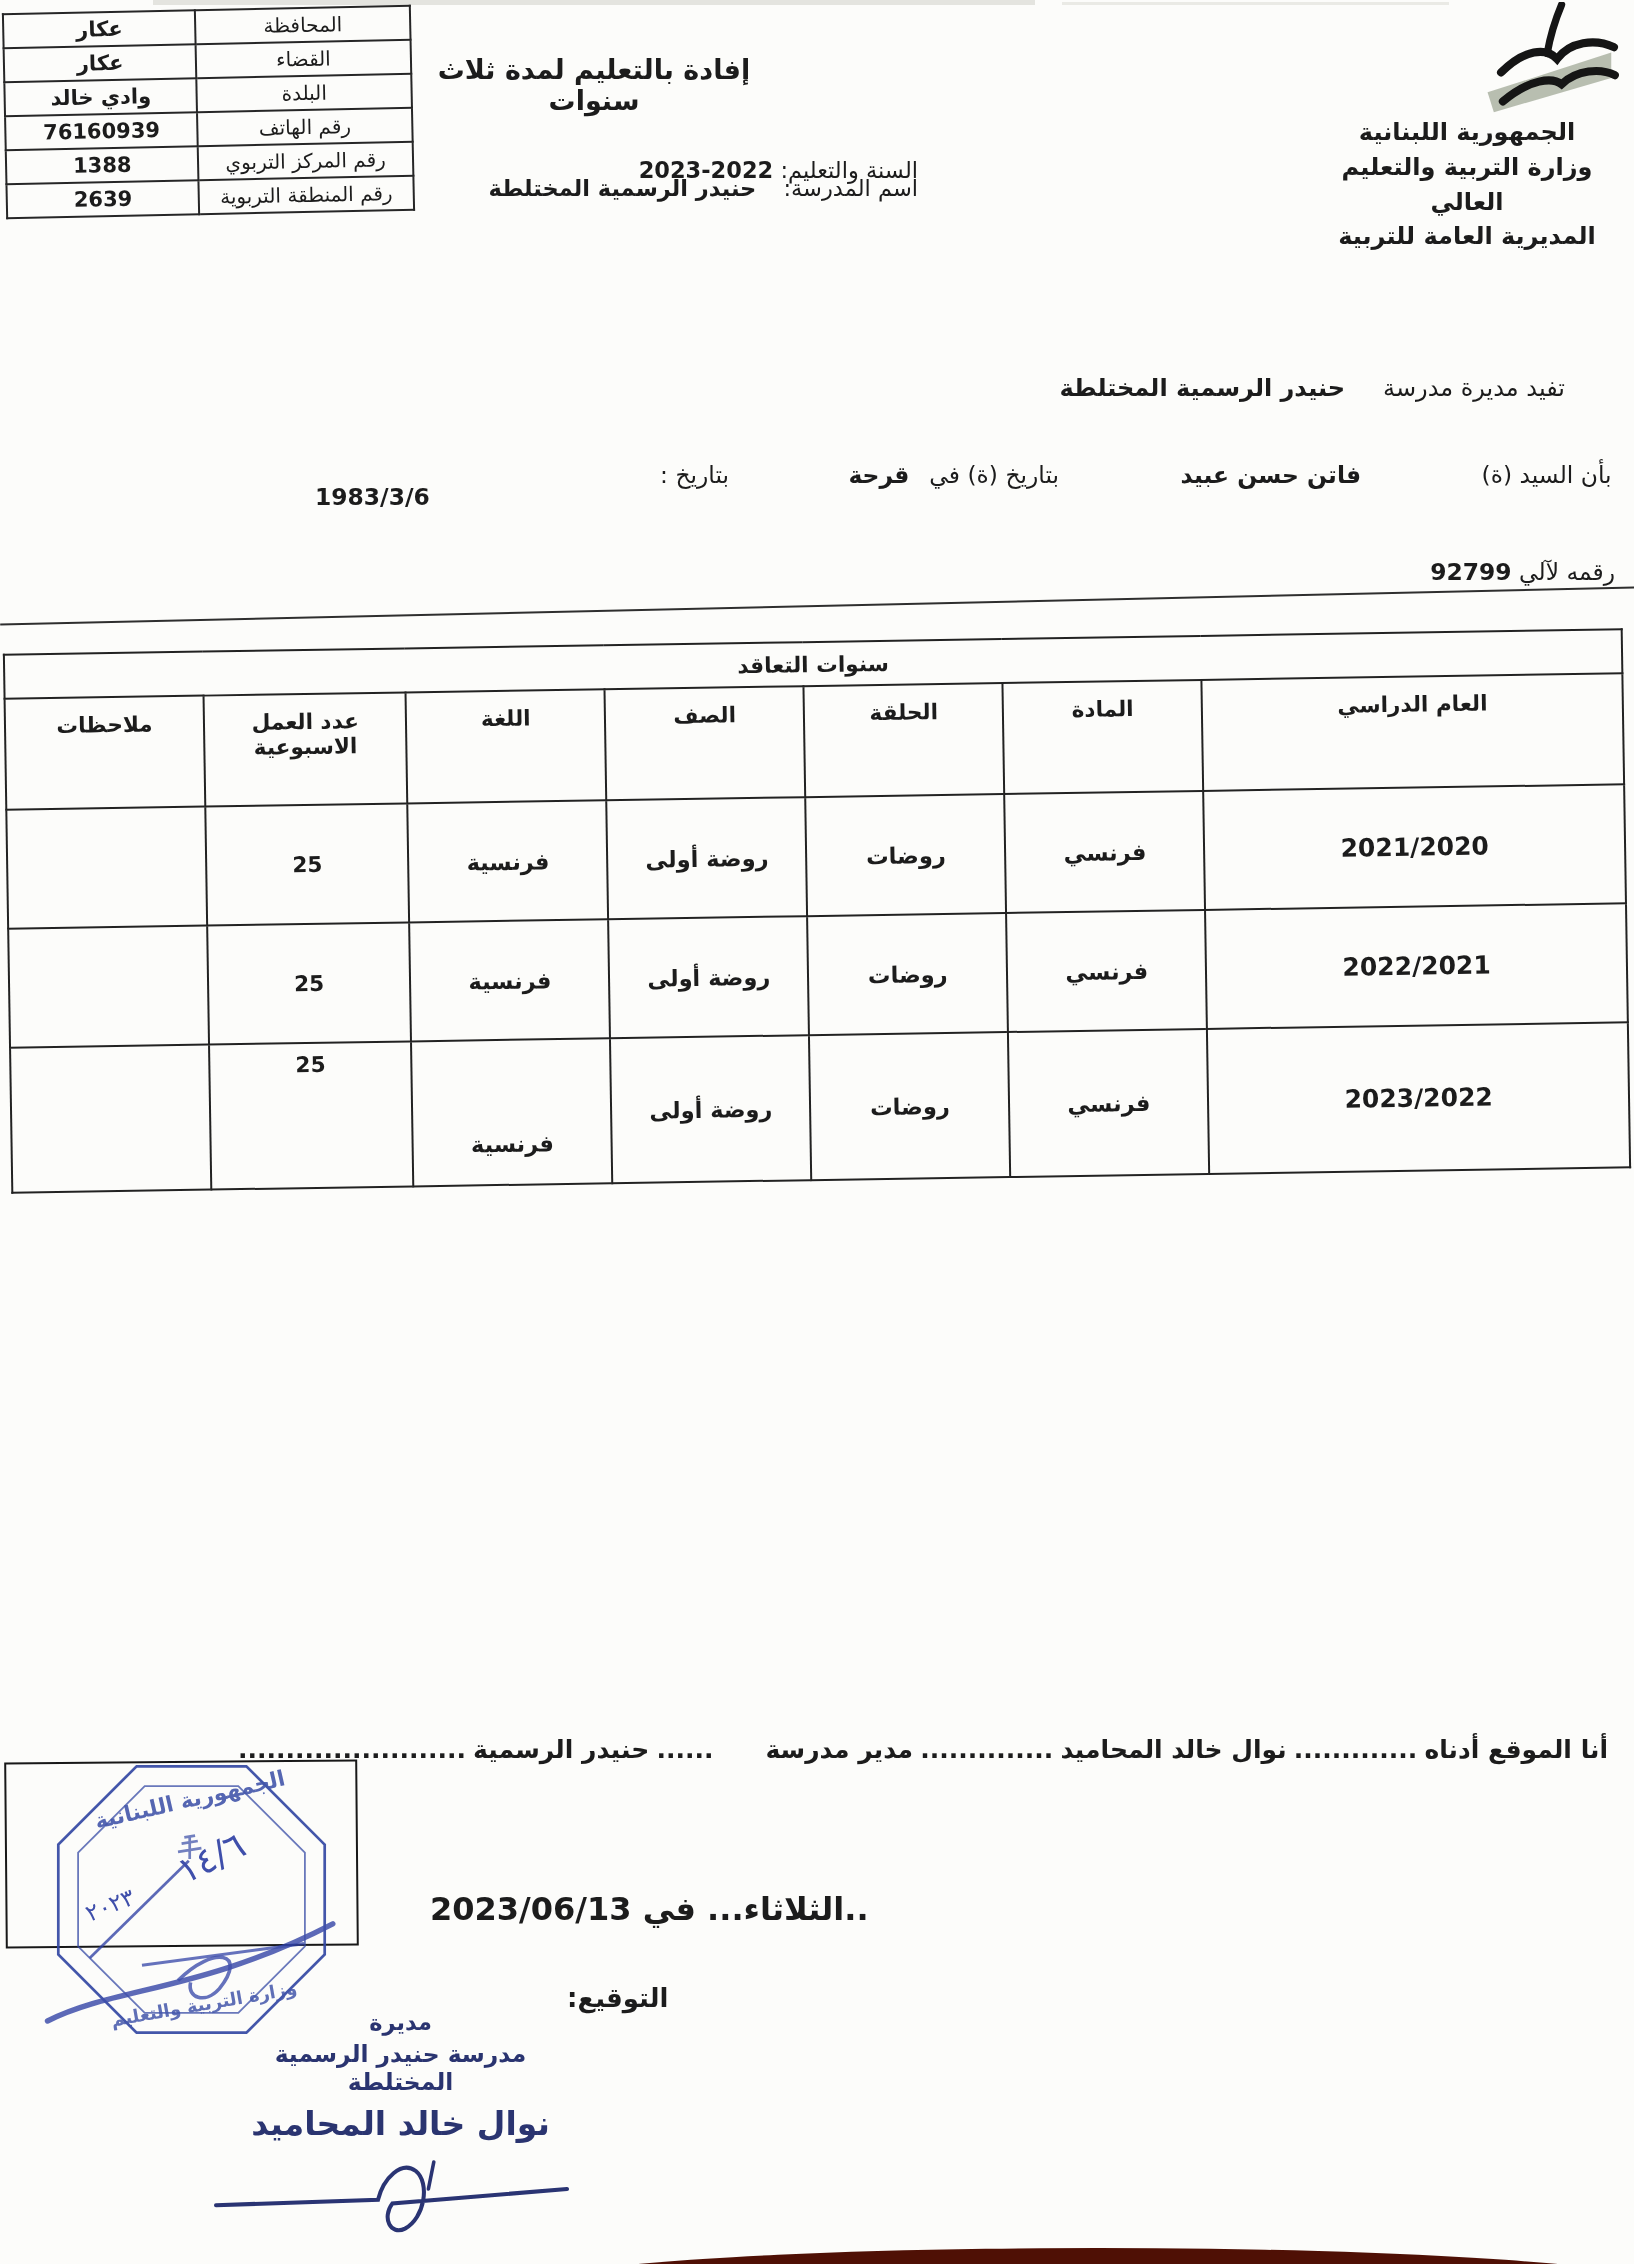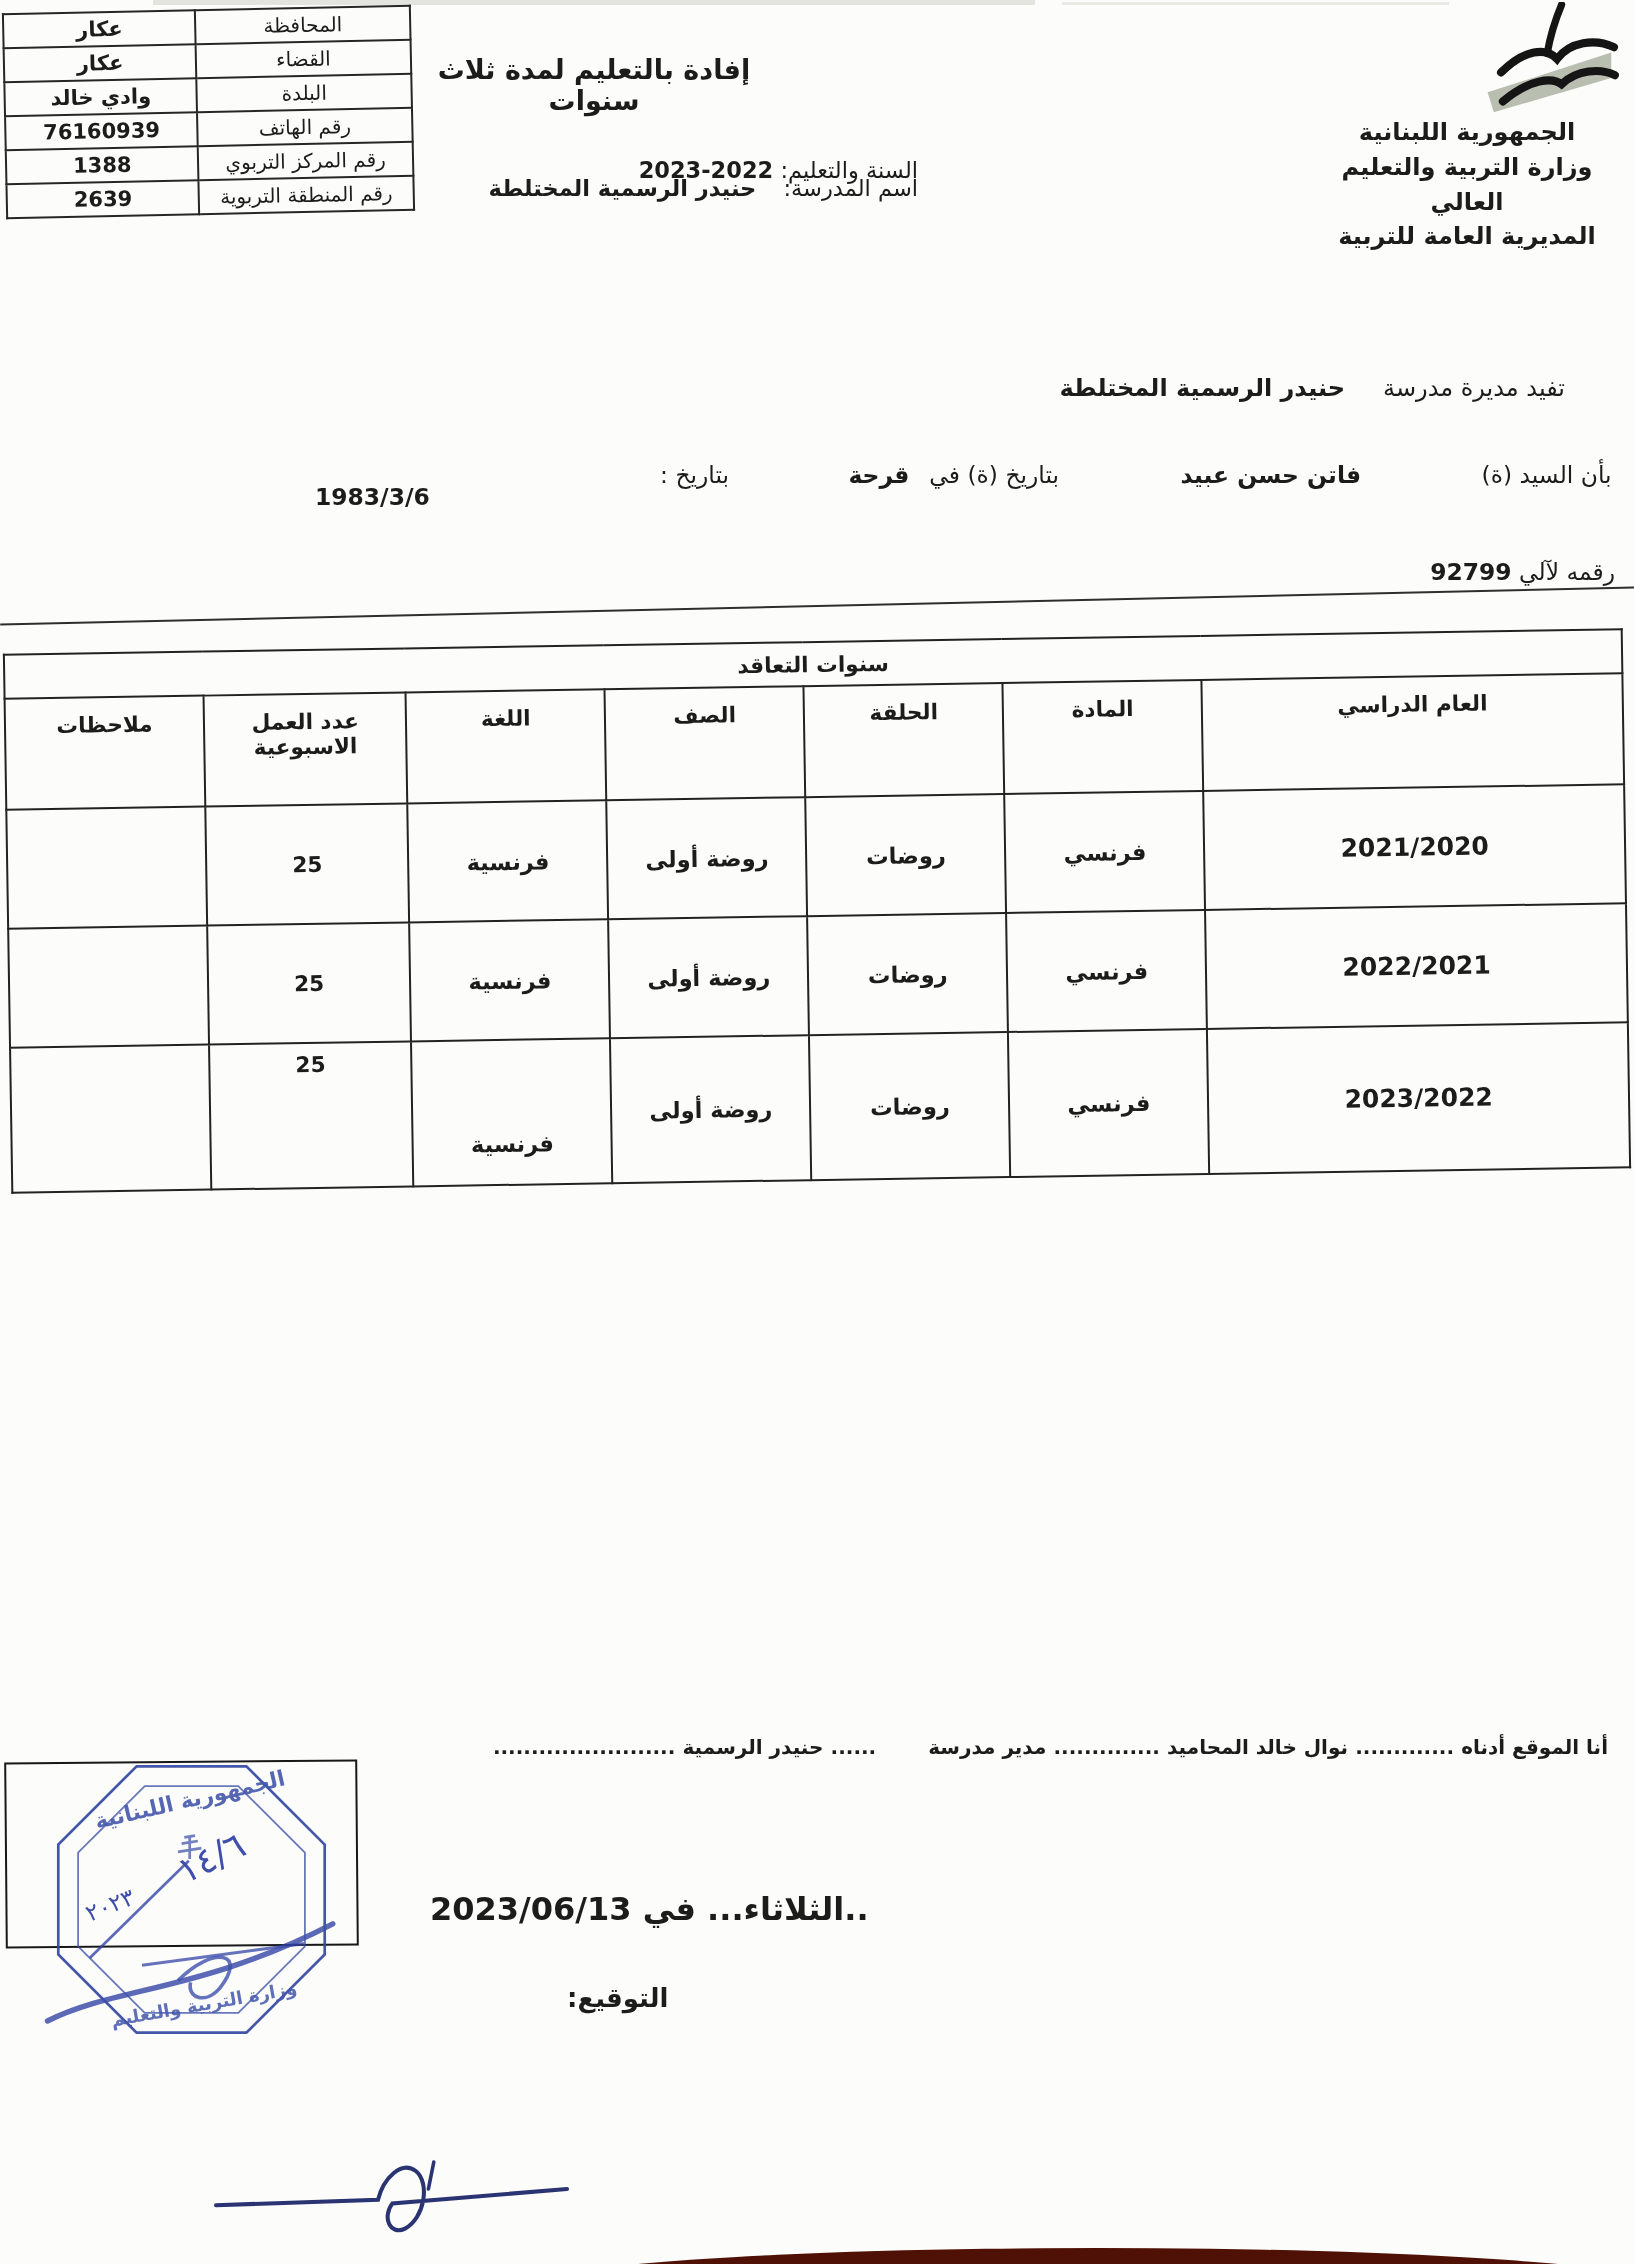--- a/index.html
+++ b/index.html
@@ -54,21 +54,21 @@
   .ctable { border-width:2.7px; }
   .span-row td { height:40px; text-align:center; font-weight:bold; font-size:21.6px; }
   .head-row th { height:94px; vertical-align:top; padding-top:14.4px; font-size:21.6px; font-weight:bold; }
   .data-row td { height:115px; text-align:center; vertical-align:middle; font-size:22.5px; font-weight:bold; }
   .data-row td.year { direction:ltr; font-size:25px; }
   .data-row td.hours { font-size:21.6px; }
   .r3 td.hours { vertical-align:top; padding-top:7.2px; }
   .r3 td.lang { vertical-align:bottom; padding-bottom:27px; }
 
   
-  .decl { right:27px; top:1735px; left:234px; direction:rtl; font-size:20px; font-weight:bold; white-space:nowrap; }
+  .decl { right:27px; top:1735px; left:234px; direction:rtl; font-size:25px; font-weight:bold; white-space:nowrap; }
   .decl span + span { margin-inline-start:7.2px; }
   .decl .role { margin-inline-end:9px; }
   .decl .gap { margin-inline-start:43px; }
   .stamp-box { left:4.5px; top:1761px; width:349px; height:182px; border:2.7px solid #181818; transform:rotate(-0.5deg); }
   .stamp-svg { left:34px; top:1751px; }
   .date-line { left:430px; top:1890px; direction:rtl; font-size:32px; font-weight:bold; }
   .sig-label { left:567px; top:1983px; direction:rtl; font-size:26px; font-weight:bold; }
   .director-block { left:225px; top:2009px; width:351px; text-align:center; direction:rtl;
                     color:#2a3470; font-weight:bold; }
   .director-block .t1 { font-size:22.5px; }
@@ -228,20 +228,25 @@
     <text x="62" y="190" transform="rotate(-22 62 190)" font-size="26" fill="#2f41a5" direction="ltr">٢٠٢٣</text>
     <path d="M 62,230 L 172,122" stroke="#2f41a5" stroke-width="3" fill="none" opacity="0.85"></path>
     <path d="M 15,300 C 90,262 185,268 332,192" stroke="#2f41a5" stroke-width="6" fill="none" stroke-linecap="round" opacity="0.85"></path>
     <path d="M 160,255 C 200,215 238,224 206,264 C 190,282 170,274 174,257" stroke="#2f41a5" stroke-width="4" fill="none" opacity="0.8"></path>
     <path d="M 120,238 L 300,214" stroke="#2f41a5" stroke-width="3.5" fill="none" opacity="0.8"></path>
   </svg>
 
   <div class="abs date-line">..الثلاثاء... في 2023/06/13</div>
   <div class="abs sig-label">التوقيع:</div>
 
+  <div class="abs director-block">
+    <div class="t1">مديرة</div>
+    <div class="t2">مدرسة حنيدر الرسمية المختلطة</div>
+    <div class="t3">نوال خالد المحاميد</div>
+  </div>
 
   <svg class="abs main-sig" width="378" height="99" viewBox="0 0 420 110">
     <path d="M 10,58 L 190,52 C 196,28 216,8 232,20 C 248,33 242,72 220,84 C 204,92 194,72 206,56 L 400,40" stroke="#2a3473" stroke-width="4.5" fill="none" stroke-linecap="round"></path>
     <path d="M 252,10 L 246,40" stroke="#2a3473" stroke-width="4" fill="none" stroke-linecap="round"></path>
   </svg>
 
   <div class="abs bottom-artifact"></div>
 
 </div>
 

